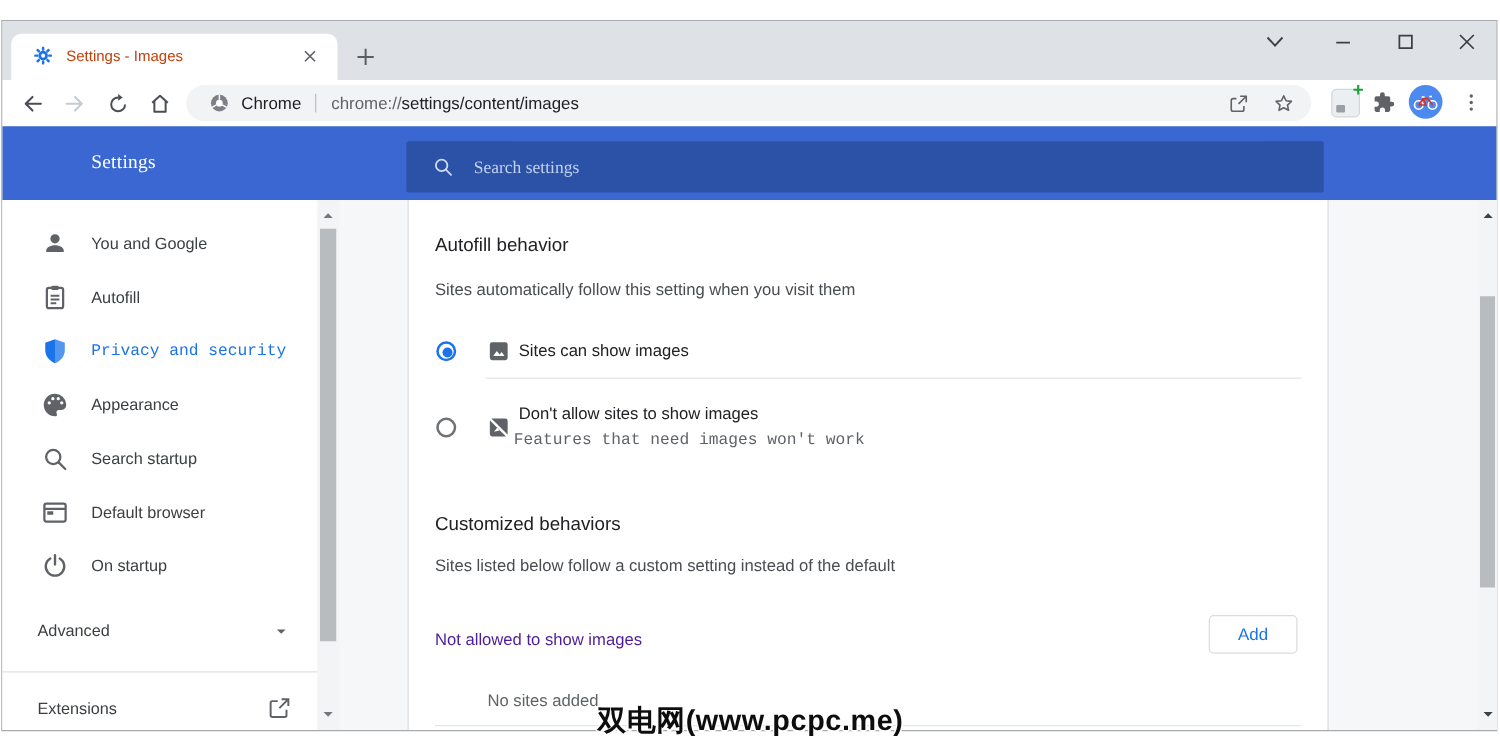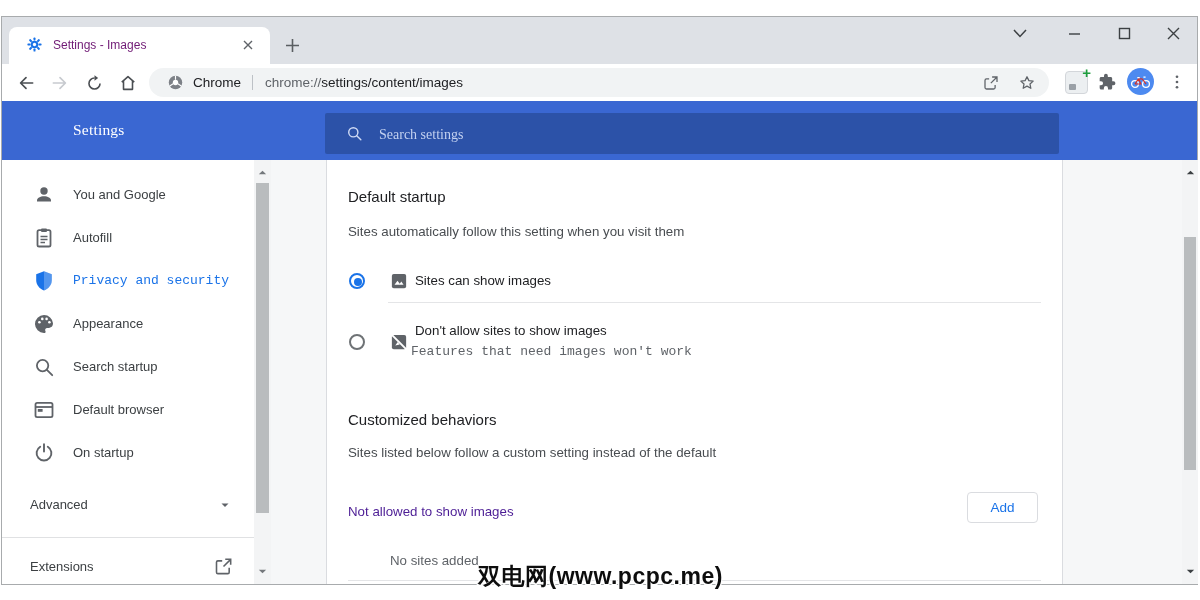--- a/index.html
+++ b/index.html
@@ -7,21 +7,21 @@
   .abs{position:absolute;}
   svg{display:block;}
 
   
   #window{left:2px;top:17px;width:1195px;height:567px;background:#fff;outline:1px solid #a8abad;}
 
   
   #tabstrip{left:0;top:0;width:100%;height:47px;background:#dee1e6;}
   #tab{left:7px;top:10px;width:261px;height:37px;background:#fff;border-radius:8px 8px 0 0;}
   #tab-favicon{left:17px;top:9px;width:17px;height:17px;}
-  #tab-title{left:44px;top:0;height:37px;line-height:36px;font-size:12px;color:#701a75;white-space:nowrap;}
+  #tab-title{left:44px;top:0;height:37px;line-height:36px;font-size:12px;color:#c2410c;white-space:nowrap;}
   #tab-close{left:230px;top:9px;width:18px;height:18px;border-radius:50%;display:flex;align-items:center;justify-content:center;}
   #newtab-btn{left:281px;top:19px;width:18px;height:18px;display:flex;align-items:center;justify-content:center;}
   .winctl{top:6px;width:22px;height:20px;display:flex;align-items:center;justify-content:center;}
 
   
   #toolbar{left:0;top:47px;width:100%;height:37px;background:#fff;}
   .navbtn{top:6px;width:26px;height:26px;display:flex;align-items:center;justify-content:center;}
   #omnibox{left:147px;top:4px;width:900px;height:29px;background:#f1f3f4;border-radius:15px;}
   #omni-logo{left:18px;top:6px;width:17px;height:17px;}
   #omni-site{left:44px;top:0;height:29px;line-height:29px;font-size:13.5px;color:#202124;}
@@ -302,21 +302,21 @@
       <svg class="abs sb-arrow" style="top:7px;" viewBox="0 0 12 12">
           <path d="M2 8 L6 4 L10 8 z" fill="#74787c"></path>
         </svg>
       <div class="abs" id="side-thumb"></div>
       <svg class="abs sb-arrow" style="bottom:7px;" viewBox="0 0 12 12">
           <path d="M2 4 L6 8 L10 4 z" fill="#74787c"></path>
         </svg>
     </div>
 
     <div class="abs" id="card">
-      <div class="abs h-section" style="top:28px;">Default startup</div>
+      <div class="abs h-section" style="top:28px;">Autofill behavior</div>
       <div class="abs t-desc" style="top:64px;">Sites automatically follow this setting when you visit them</div>
 
       <div class="abs radio on" style="left:22px;top:113px;"></div>
       <svg class="abs" style="left:63px;top:112px;width:18px;height:18px;" viewBox="0 0 24 24">
         <rect x="2.5" y="2.5" width="19" height="19" rx="2.5" fill="#5f6368"></rect>
         <path d="M6 17 l4-5.4 3 3.9 2.1-2.7 3 4.2 z" fill="#fff"></path>
       </svg>
       <div class="abs opt-label" style="left:88px;top:113px;">Sites can show images</div>
 
       <div class="abs divider" style="left:61px;top:142px;width:653px;"></div>

